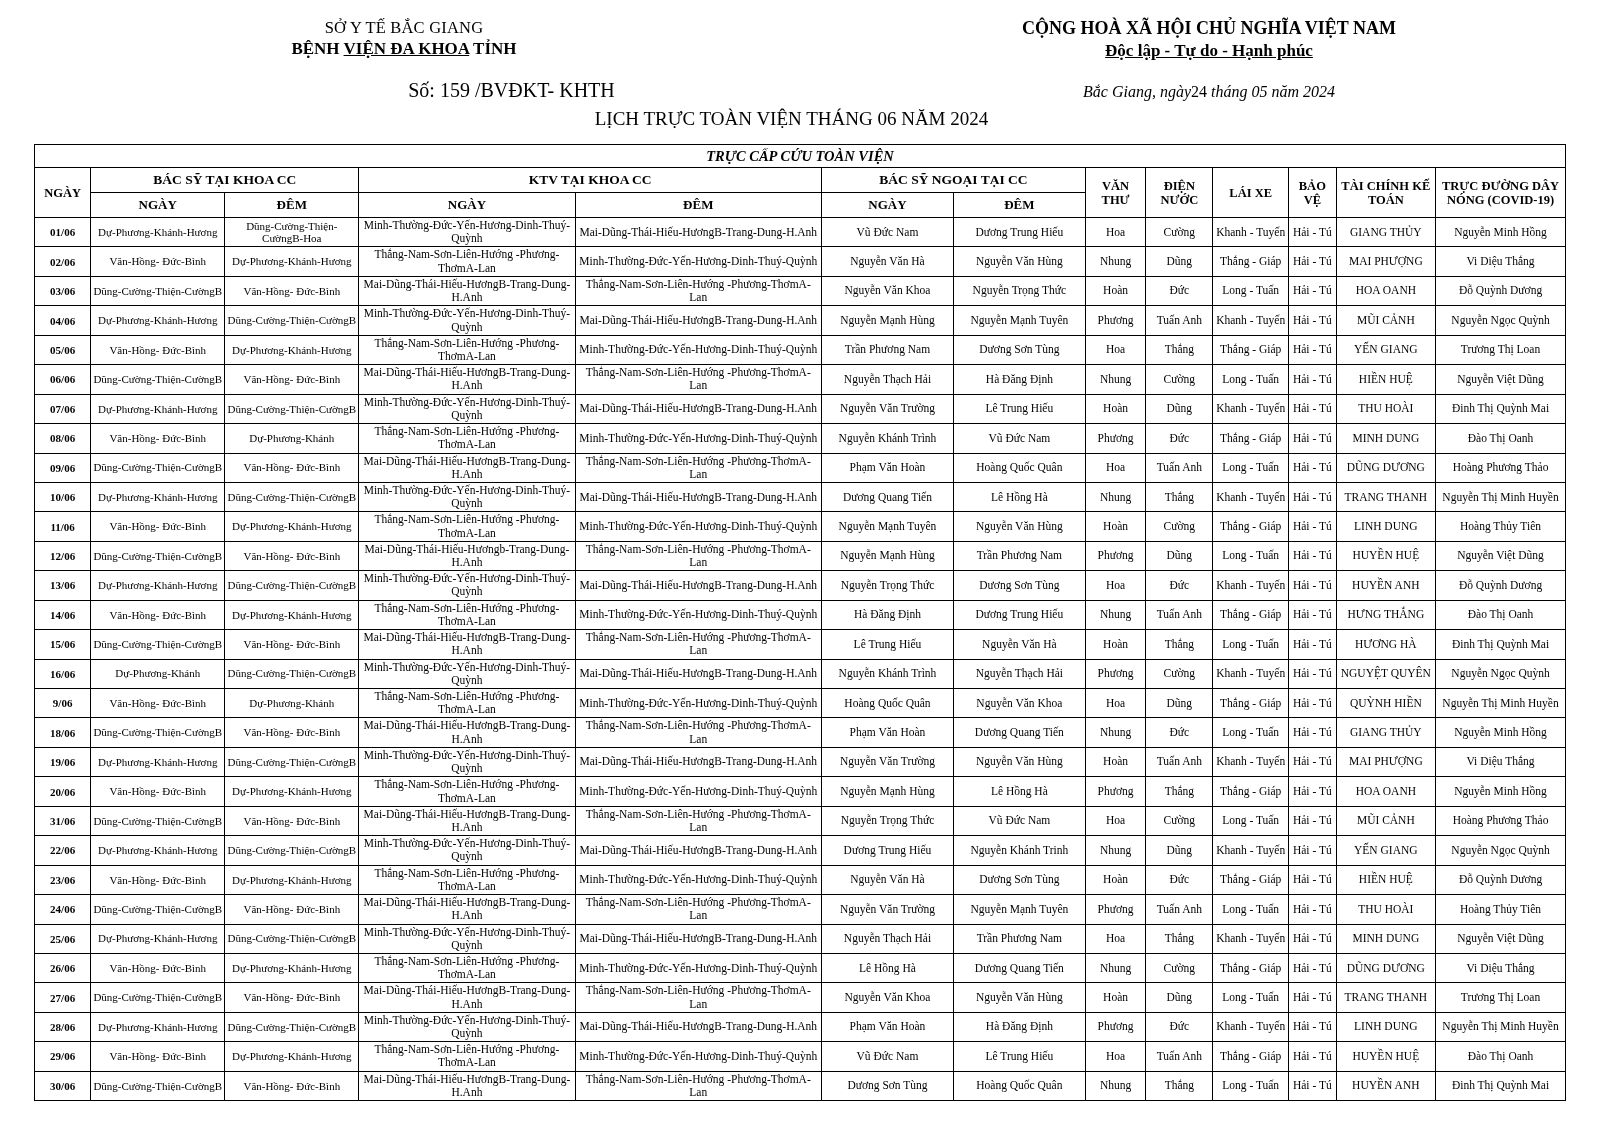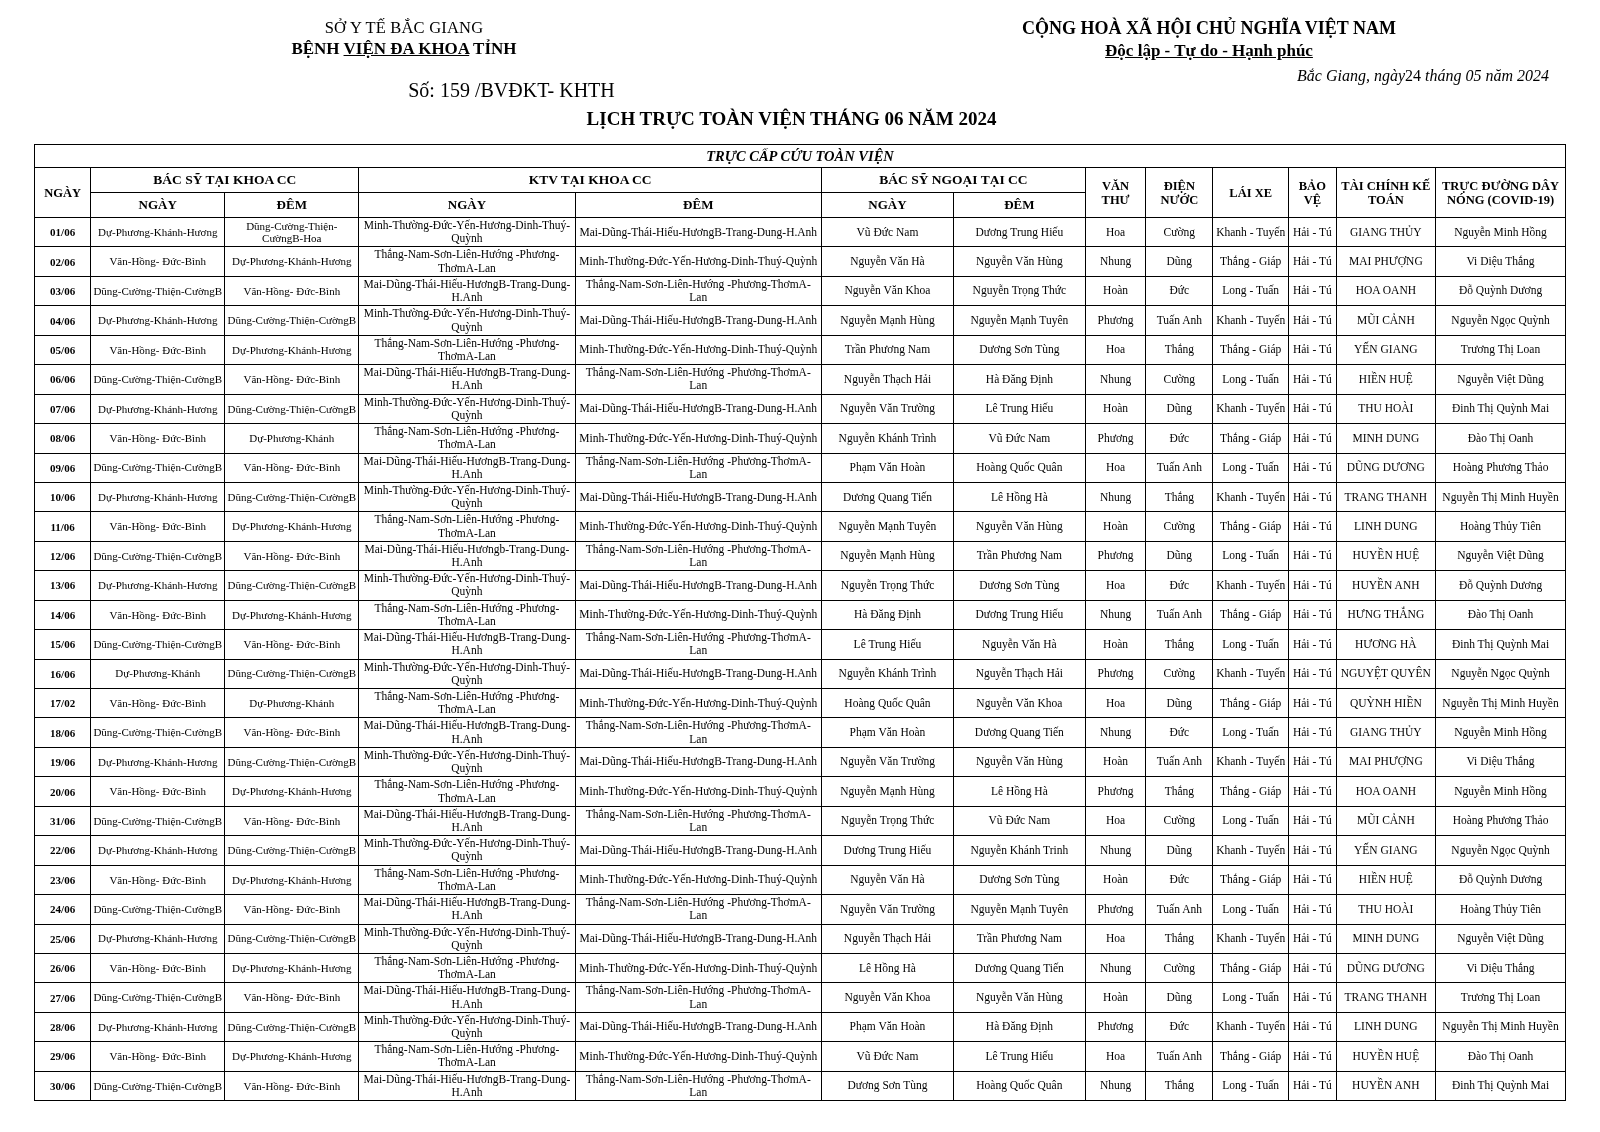--- a/index.html
+++ b/index.html
@@ -16,23 +16,23 @@
   .header { display:flex; justify-content:space-between; align-items:flex-start; }
   .hdr-left { width:700px; text-align:center; padding-left:20px;}
   .hdr-right { width:680px; text-align:center; }
   .h-line1 { font-size:16.5px; letter-spacing:.2px; }
   .h-line2 { font-size:17px; font-weight:bold; margin-top:1px; }
   .h-line2 u { }
   .h-r1 { font-size:18px; font-weight:bold; }
   .h-r2 { font-size:17px; font-weight:bold; margin-top:2px; }
   .h-r2 u { text-decoration:underline; }
   .so-line { margin-top:20px; font-size:20px; padding-left:215px; }
-  .date-line { margin-top:6px; font-size:16px; font-style:italic; text-align:right; }
+  .date-line { margin-top:22px; font-size:16px; font-style:italic; text-align:center; }
   .date-line .d { font-style:normal; }
-  .title { text-align:center; font-size:19px; font-weight:bold; margin-top:6px; }
+  .title { text-align:center; font-size:19px; font-weight:normal; margin-top:6px; }
 
   
   table.sched { border-collapse:collapse; width:1532px; margin:14px auto 0 auto; table-layout:fixed;border-radius:18px; }
   table.sched th, table.sched td { border:1px solid #000; text-align:center; vertical-align:middle; padding:1px 2px; }
   .band { font-size:14.5px; font-weight:bold; font-style:italic; height:20px;}
   th.grp { font-size:13.5px; font-weight:bold; height:22px; }
   th.sub { font-size:13px; font-weight:bold; height:22px; }
   th.vtc { font-size:12.5px; font-weight:bold; line-height:1.12; }
   td.day { font-size:11px; font-weight:bold; }
   td.c { font-size:11px; line-height:1.15; }
@@ -351,21 +351,21 @@
           <td class="s">Nguyễn Khánh Trình</td>
           <td class="s">Nguyễn Thạch Hải</td>
           <td class="s">Phương</td>
           <td class="s">Cường</td>
           <td class="s">Khanh - Tuyến</td>
           <td class="s">Hải - Tú</td>
           <td class="acc">NGUYỆT QUYÊN</td>
           <td class="s">Nguyễn Ngọc Quỳnh</td>
         </tr>
         <tr>
-          <td class="day">17/02</td>
+          <td class="day">9/06</td>
           <td class="c">Văn-Hồng- Đức-Bình</td>
           <td class="c">Dự-Phương-Khánh</td>
           <td class="k">Thắng-Nam-Sơn-Liên-Hướng -Phương-ThơmA-Lan</td>
           <td class="k">Minh-Thường-Đức-Yến-Hương-Dinh-Thuý-Quỳnh</td>
           <td class="s">Hoàng Quốc Quân</td>
           <td class="s">Nguyễn Văn Khoa</td>
           <td class="s">Hoa</td>
           <td class="s">Dũng</td>
           <td class="s">Thắng - Giáp</td>
           <td class="s">Hải - Tú</td>

